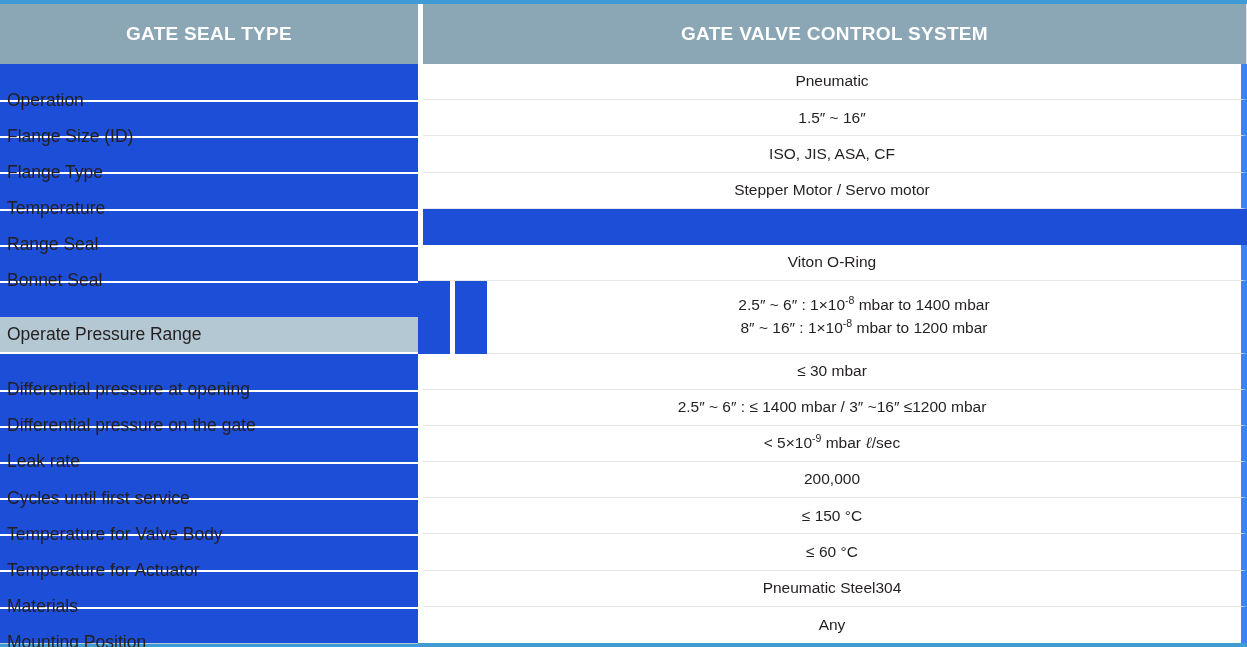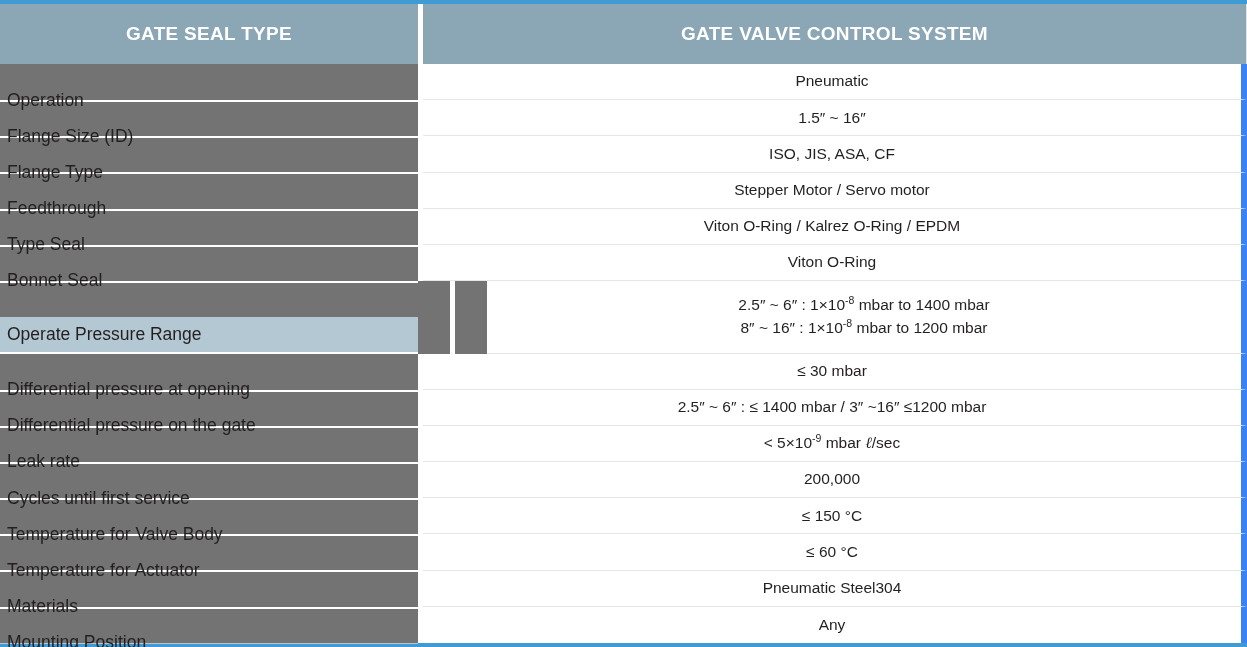--- a/index.html
+++ b/index.html
@@ -16,21 +16,21 @@
   }
 
   .spec-table {
     width: 1247px;
     height: 647px;
     box-sizing: border-box;
     border-top: 4px solid #3e9bd4;
     border-bottom: 4px solid #3e9bd4;
     display: flex;
     flex-direction: column;
-    background: #737373;
+    background: #1d4ed8;
   }
 
   
   .thead {
     display: flex;
     height: 60px;
     flex: 0 0 60px;
   }
   .th {
     background: #8ba6b4;
@@ -142,32 +142,29 @@
         </div>
       </div>
       <div class="tr">
         <div class="td-label">Flange Type</div>
         <div class="td-gap"></div>
         <div class="td-value">
           <span class="vline">ISO, JIS, ASA, CF</span>
         </div>
       </div>
       <div class="tr">
-        <div class="td-label">Feedthrough</div>
+        <div class="td-label">Temperature</div>
         <div class="td-gap"></div>
         <div class="td-value">
           <span class="vline">Stepper Motor / Servo motor</span>
         </div>
       </div>
       <div class="tr">
-        <div class="td-label">Type Seal</div>
-        <div class="td-gap"></div>
-        <div class="td-value">
-          <span class="vline">Viton O-Ring / Kalrez O-Ring / EPDM</span>
-        </div>
+        <div class="td-label">Range Seal</div>
+        <div class="td-gap"></div>
       </div>
       <div class="tr">
         <div class="td-label">Bonnet Seal</div>
         <div class="td-gap"></div>
         <div class="td-value">
           <span class="vline">Viton O-Ring</span>
         </div>
       </div>
       <div class="tr tall">
         <div class="td-label">Operate Pressure Range</div>

